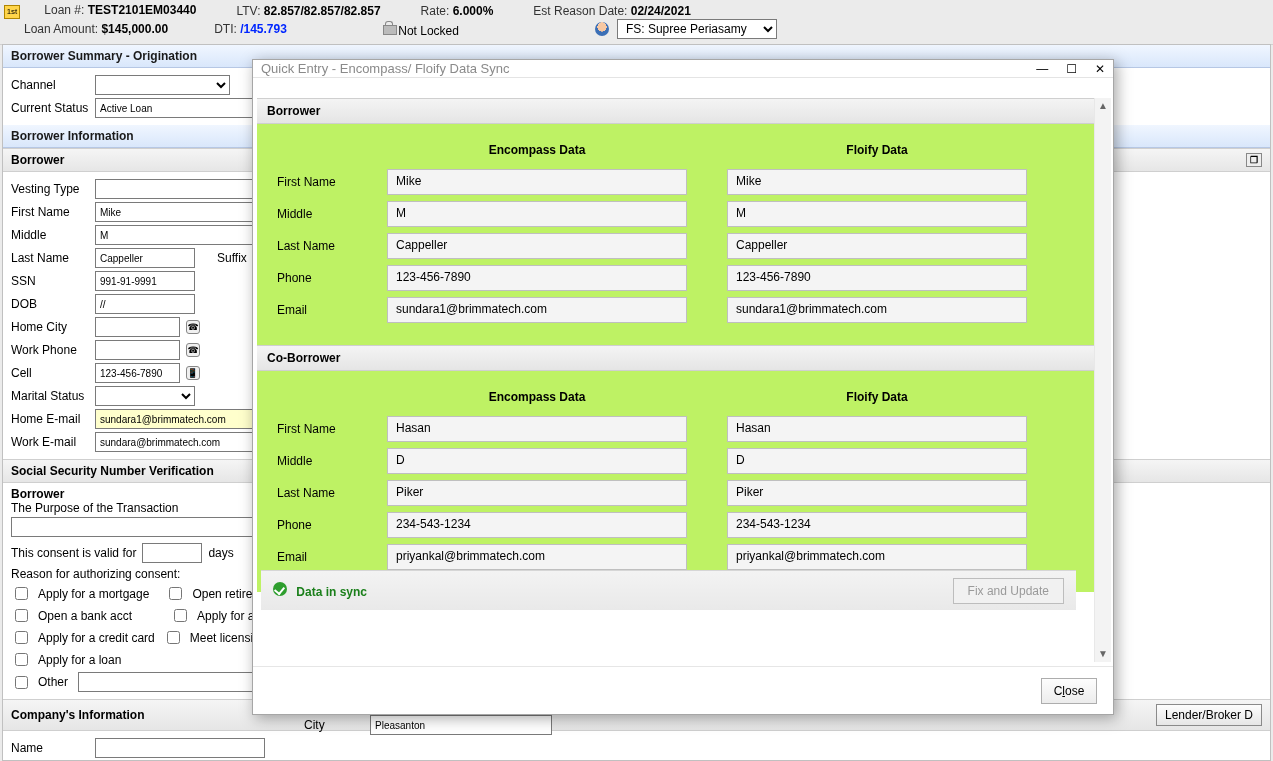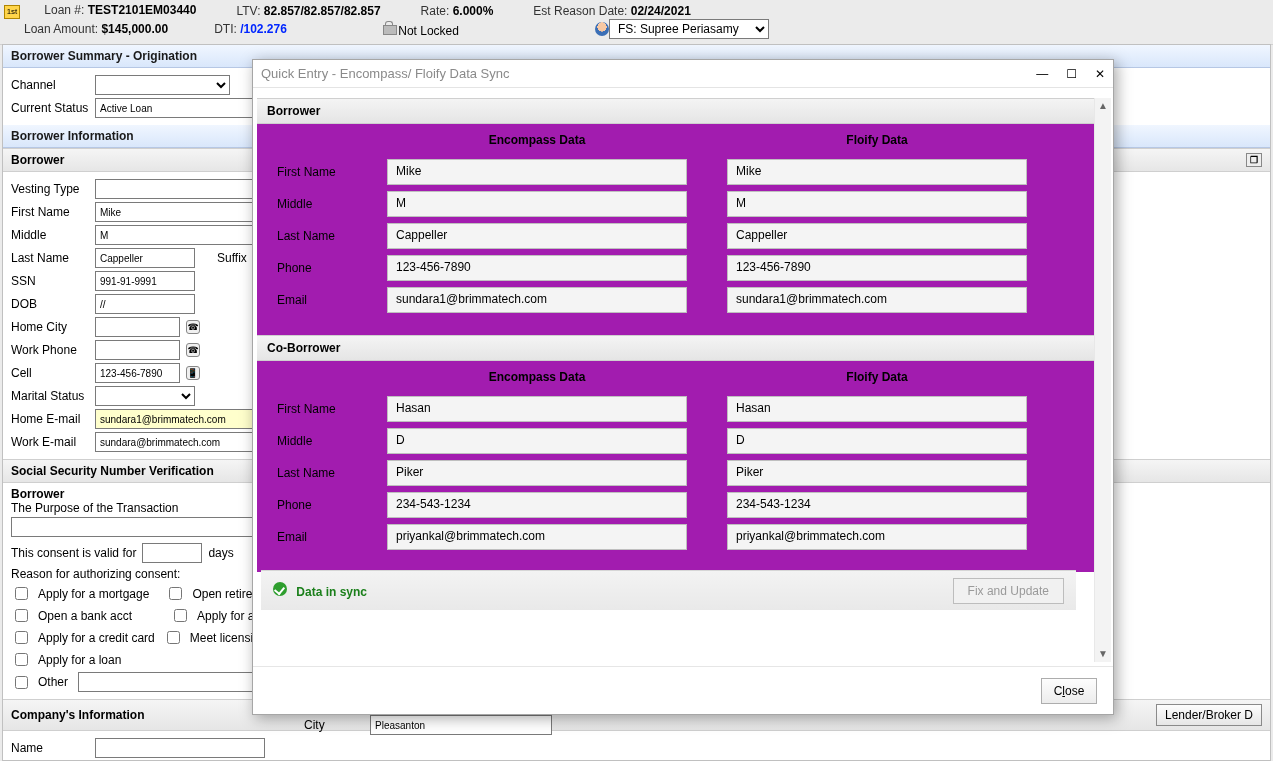--- a/index.html
+++ b/index.html
@@ -34,29 +34,29 @@
   .chk{margin-right:4px}
   .lightline{color:#000}
   .btn-small{border:1px solid #8a8a8a;background:linear-gradient(#fdfdfd,#e6e6e6);height:22px;padding:2px 8px;cursor:pointer}
   
   .rightpane{position:absolute;left:282px;top:666px;width:310px}
   .rp-row{display:flex;align-items:center;margin:3px 0;gap:6px}
   .rp-row label{width:60px}
   .rp-icon{width:16px;height:14px;border:1px solid #888;background:#eee;font-size:9px;text-align:center;line-height:12px;margin-left:4px}
   
   .modal{position:absolute;left:252px;top:59px;width:862px;height:656px;background:#fff;border:1px solid #a6a6a6;box-shadow:3px 3px 14px rgba(0,0,0,.35)}
-  .titlebar{height:28px;display:flex;align-items:center;justify-content:space-between;padding:0 8px;background:#fff;border-bottom:1px solid #e4e4e4}
+  .titlebar{height:18px;display:flex;align-items:center;justify-content:space-between;padding:0 8px;background:#fff;border-bottom:1px solid #e4e4e4}
   .titlebar .t-title{color:#8a8a8a;font-size:13px}
   .winbtns{display:flex;gap:18px;color:#7a7a7a;font-size:14px}
   .winbtns span{cursor:pointer}
   .modal-body{position:absolute;left:4px;right:18px;top:38px;bottom:52px;overflow:hidden;border-right:1px solid #e8e8e8}
   .scrolltrack{position:absolute;right:2px;top:38px;bottom:52px;width:16px;background:#f3f3f3}
   .scroll-arrow{height:16px;text-align:center;color:#666;font-size:10px;line-height:16px}
   .grp-head{background:linear-gradient(#f4f4f4,#e5e5e5);border-top:1px solid #cfcfcf;border-bottom:1px solid #cfcfcf;font-weight:700;padding:5px 10px}
-  .grp-body{padding:9px 20px 16px 20px;background:#a21caf}
+  .grp-body{padding:19px 20px 16px 20px;background:#bef264}
   .cols{display:grid;grid-template-columns:110px 300px 40px 300px}
   .cols .colhead{font-weight:700;text-align:center;margin-bottom:12px}
   .cell-lbl{padding-top:6px}
   .ro{border:1px solid #bfbfbf;background:#f4f4f4;height:26px;padding:4px 8px;margin-bottom:6px}
   .footer{position:absolute;left:4px;right:18px;height:40px;bottom:52px;background:linear-gradient(#f3f3f3,#e9e9e9);border-top:1px solid #d6d6d6;display:flex;align-items:center;justify-content:space-between;padding:0 12px}
   .okchk{display:inline-block;width:14px;height:14px;border-radius:50%;background:#2e9e2e;position:relative;margin-right:6px}
   .okchk::after{content:"";position:absolute;left:3px;top:3px;width:5px;height:7px;border:solid #fff;border-width:0 2px 2px 0;transform:rotate(40deg)}
   .sync-text{color:#1a7f1a;font-weight:600}
   .btn-disabled{border:1px solid #bdbdbd;background:#f1f1f1;color:#9a9a9a;height:26px;padding:3px 14px}
   .dlg-bottom{position:absolute;left:0;right:0;bottom:0;height:48px;display:flex;align-items:center;justify-content:flex-end;padding:0 16px;background:#fff;border-top:1px solid #e6e6e6}
@@ -77,24 +77,24 @@
       <span class="val">82.857/82.857/82.857</span></span>
     <span><span class="lbl">Rate:</span>
       <span class="val">6.000%</span></span>
     <span><span class="lbl">Est Reason Date:</span>
       <span class="val">02/24/2021</span></span>
   </div>
   <div class="loanbar-row">
     <span style="margin-left:20px"><span class="lbl">Loan Amount:</span>
       <span class="val">$145,000.00</span></span>
     <span style="margin-left:6px"><span class="lbl">DTI:</span>
-      <span class="blue-dti">/102.276</span></span>
+      <span class="blue-dti">/145.793</span></span>
     <span style="margin-left:56px"><span class="lockicon"></span>
       <span>Not Locked</span></span>
-    <span style="margin-left:96px;display:flex;align-items:center;gap:0">
+    <span style="margin-left:96px;display:flex;align-items:center;gap:8px">
       <span class="usericon"></span>
       <select class="lo-select">
         <option>FS: Supree Periasamy</option>
       </select>
     </span>
   </div>
 </div>
 
 <div class="workspace">
   <div class="section-head">Borrower Summary - Origination</div>

